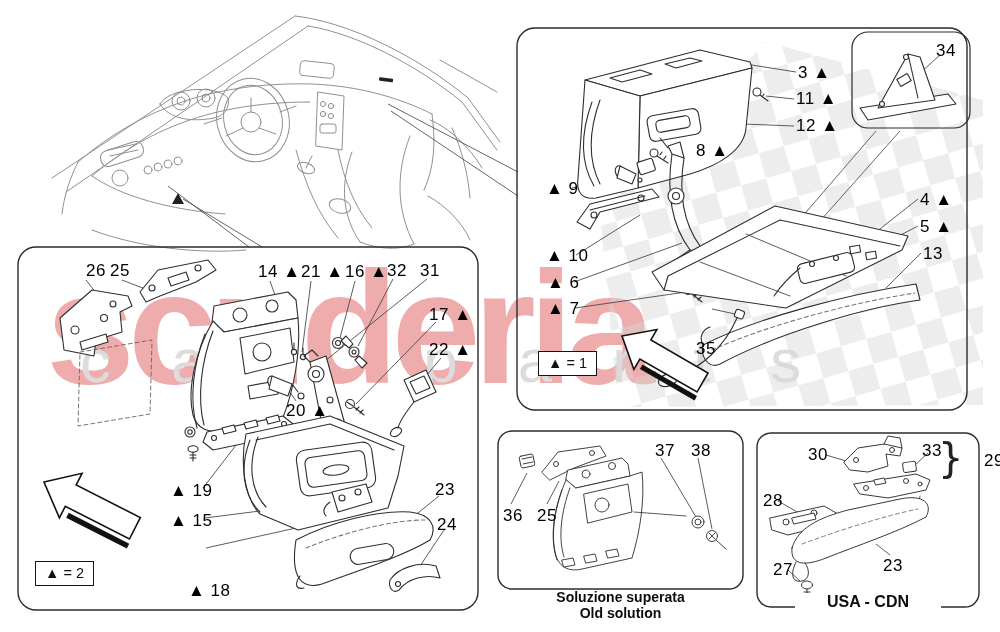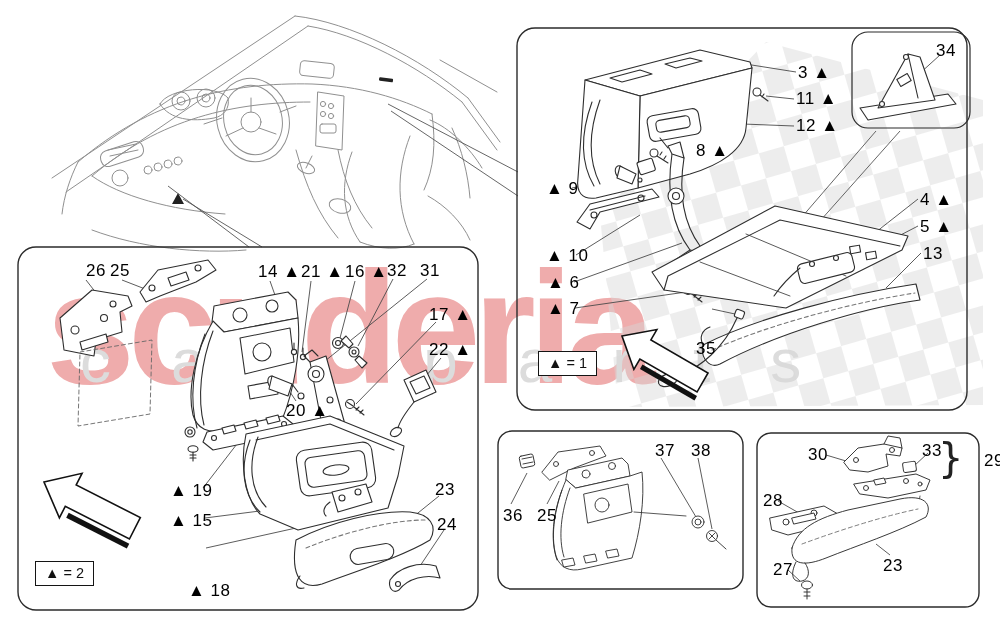--- a/index.html
+++ b/index.html
@@ -417,14 +417,19 @@
       <div class="co brace" style="left: 938px; top: 436px;">}</div>
       <div class="co" style="left: 956px; top: 452px; margin-left: 28px;">29</div>
       <div class="co" style="left: 763px; top: 492px;">28</div>
       <div class="co" style="left: 883px; top: 557px;">23</div>
       <div class="co" style="left: 773px; top: 561px;">27</div>
     </div>
 
   <div class="legend" style="left:538px;top:351px;">▲ = 1</div>
   <div class="legend" style="left:35px;top:561px;">▲ = 2</div>
 
+  <div class="caption-old">
+    <div>Soluzione superata</div>
+    <div>Old solution</div>
+  </div>
+  <div class="caption-usa">USA - CDN</div>
 
 </div>
 
 </body></html>

